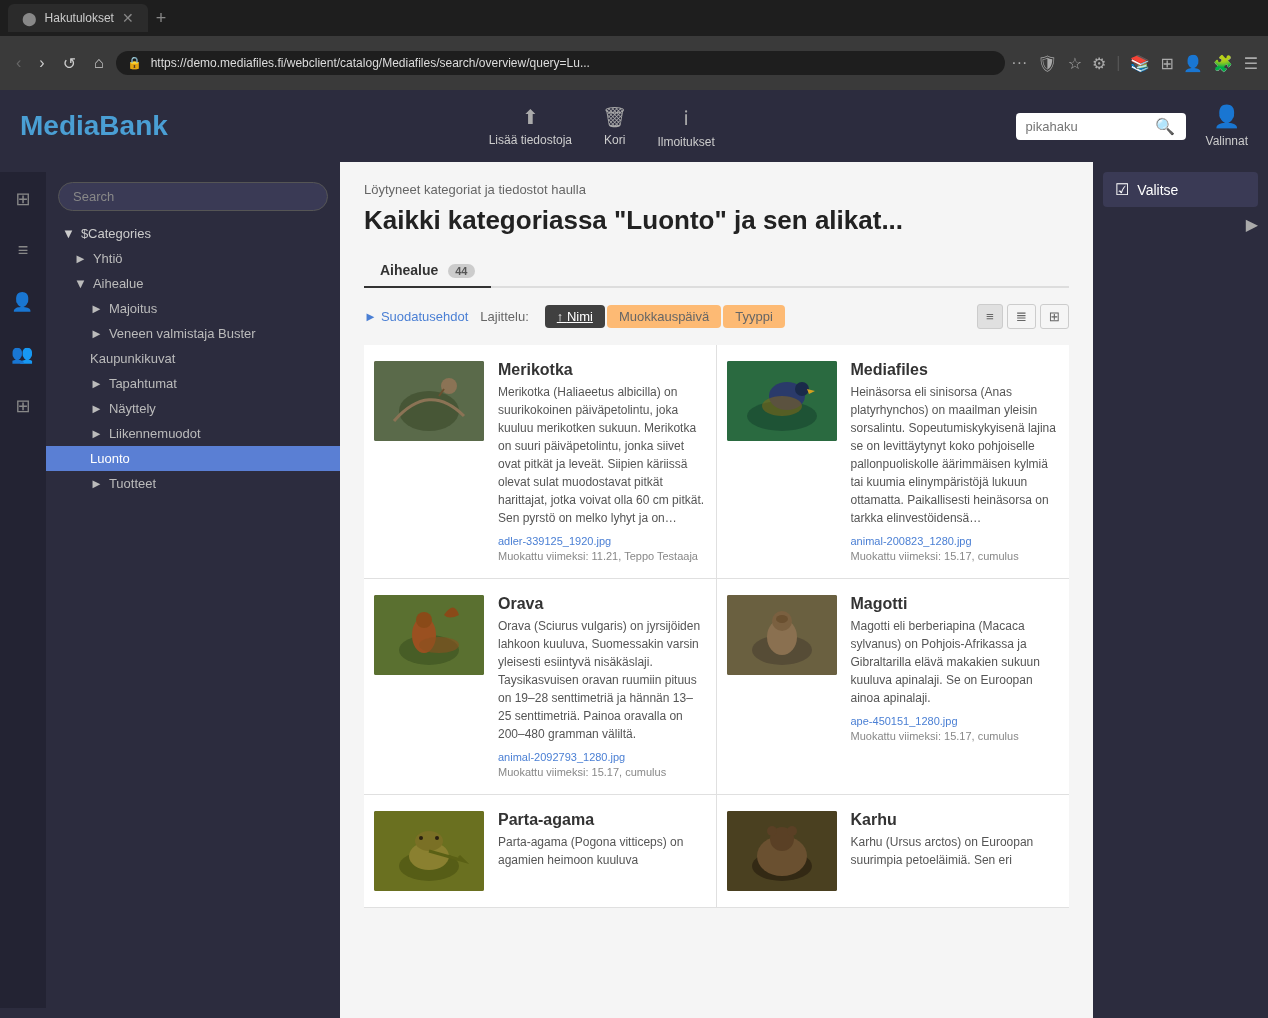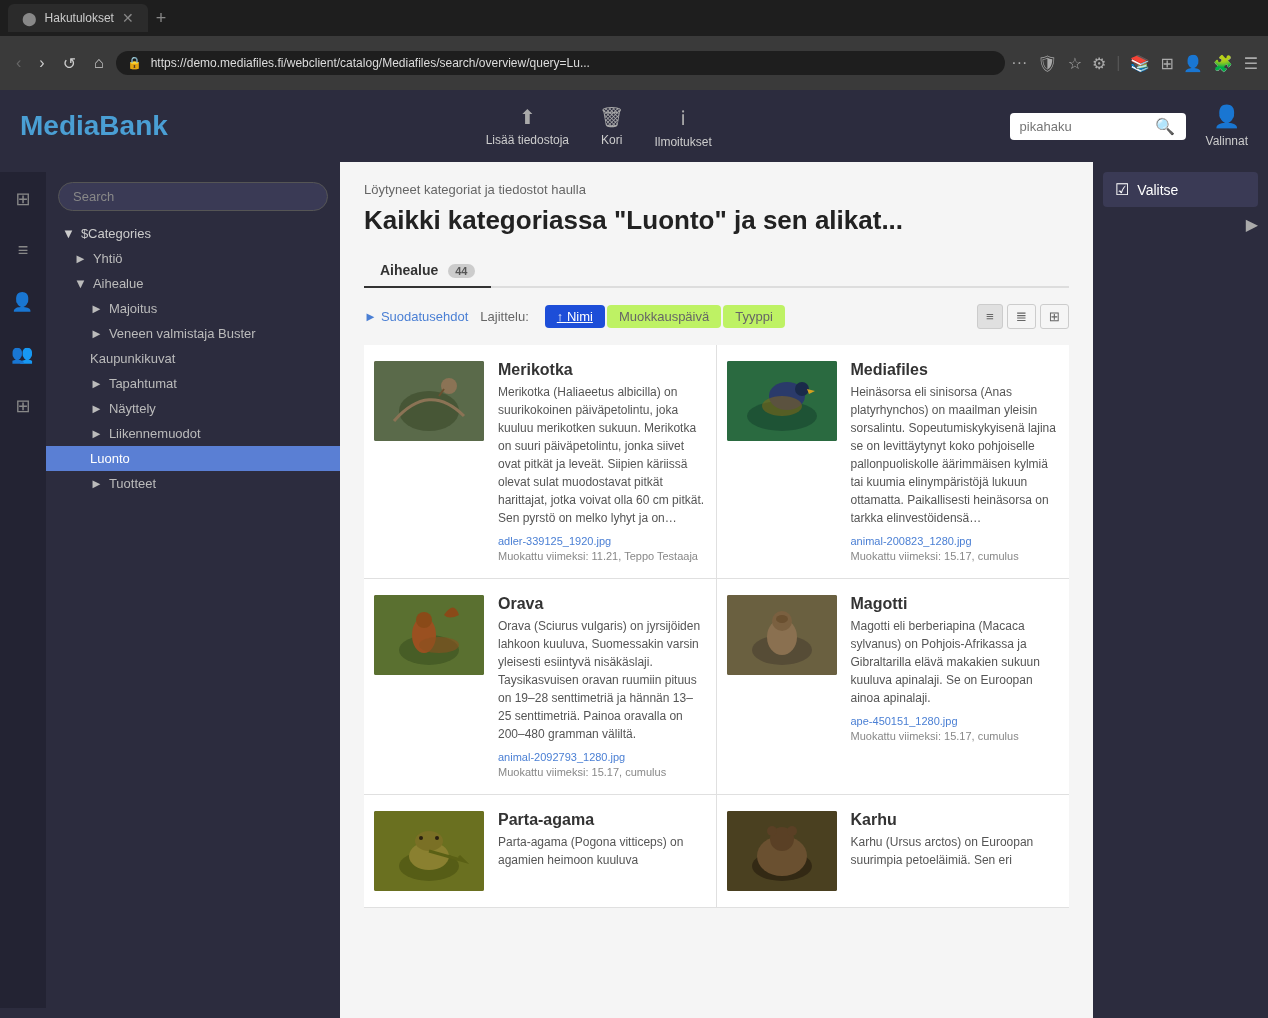--- a/index.html
+++ b/index.html
@@ -118,21 +118,20 @@
       font-size: 12px;
       cursor: pointer;
     }
     .header-nav-item .nav-icon { font-size: 20px; color: #aaa; }
     .header-search {
       display: flex;
       align-items: center;
       background: #fff;
       border-radius: 4px;
       padding: 4px 10px;
-      gap: 6px;
       margin: 0 20px;
     }
     .header-search input {
       border: none;
       outline: none;
       font-size: 13px;
       background: transparent;
       color: #333;
       width: 130px;
     }
@@ -268,25 +267,25 @@
       display: flex;
       gap: 2px;
       margin-left: 4px;
     }
     .sort-btn {
       padding: 4px 12px;
       border-radius: 4px;
       font-size: 13px;
       cursor: pointer;
       border: none;
-      background: #bef264;
+      background: #fdba74;
       color: #666;
     }
     .sort-btn.active {
-      background: #1d4ed8;
+      background: #404040;
       color: #fff;
       text-decoration: underline;
     }
     .view-btns {
       margin-left: auto;
       display: flex;
       gap: 4px;
     }
     .view-btn {
       padding: 4px 8px;

